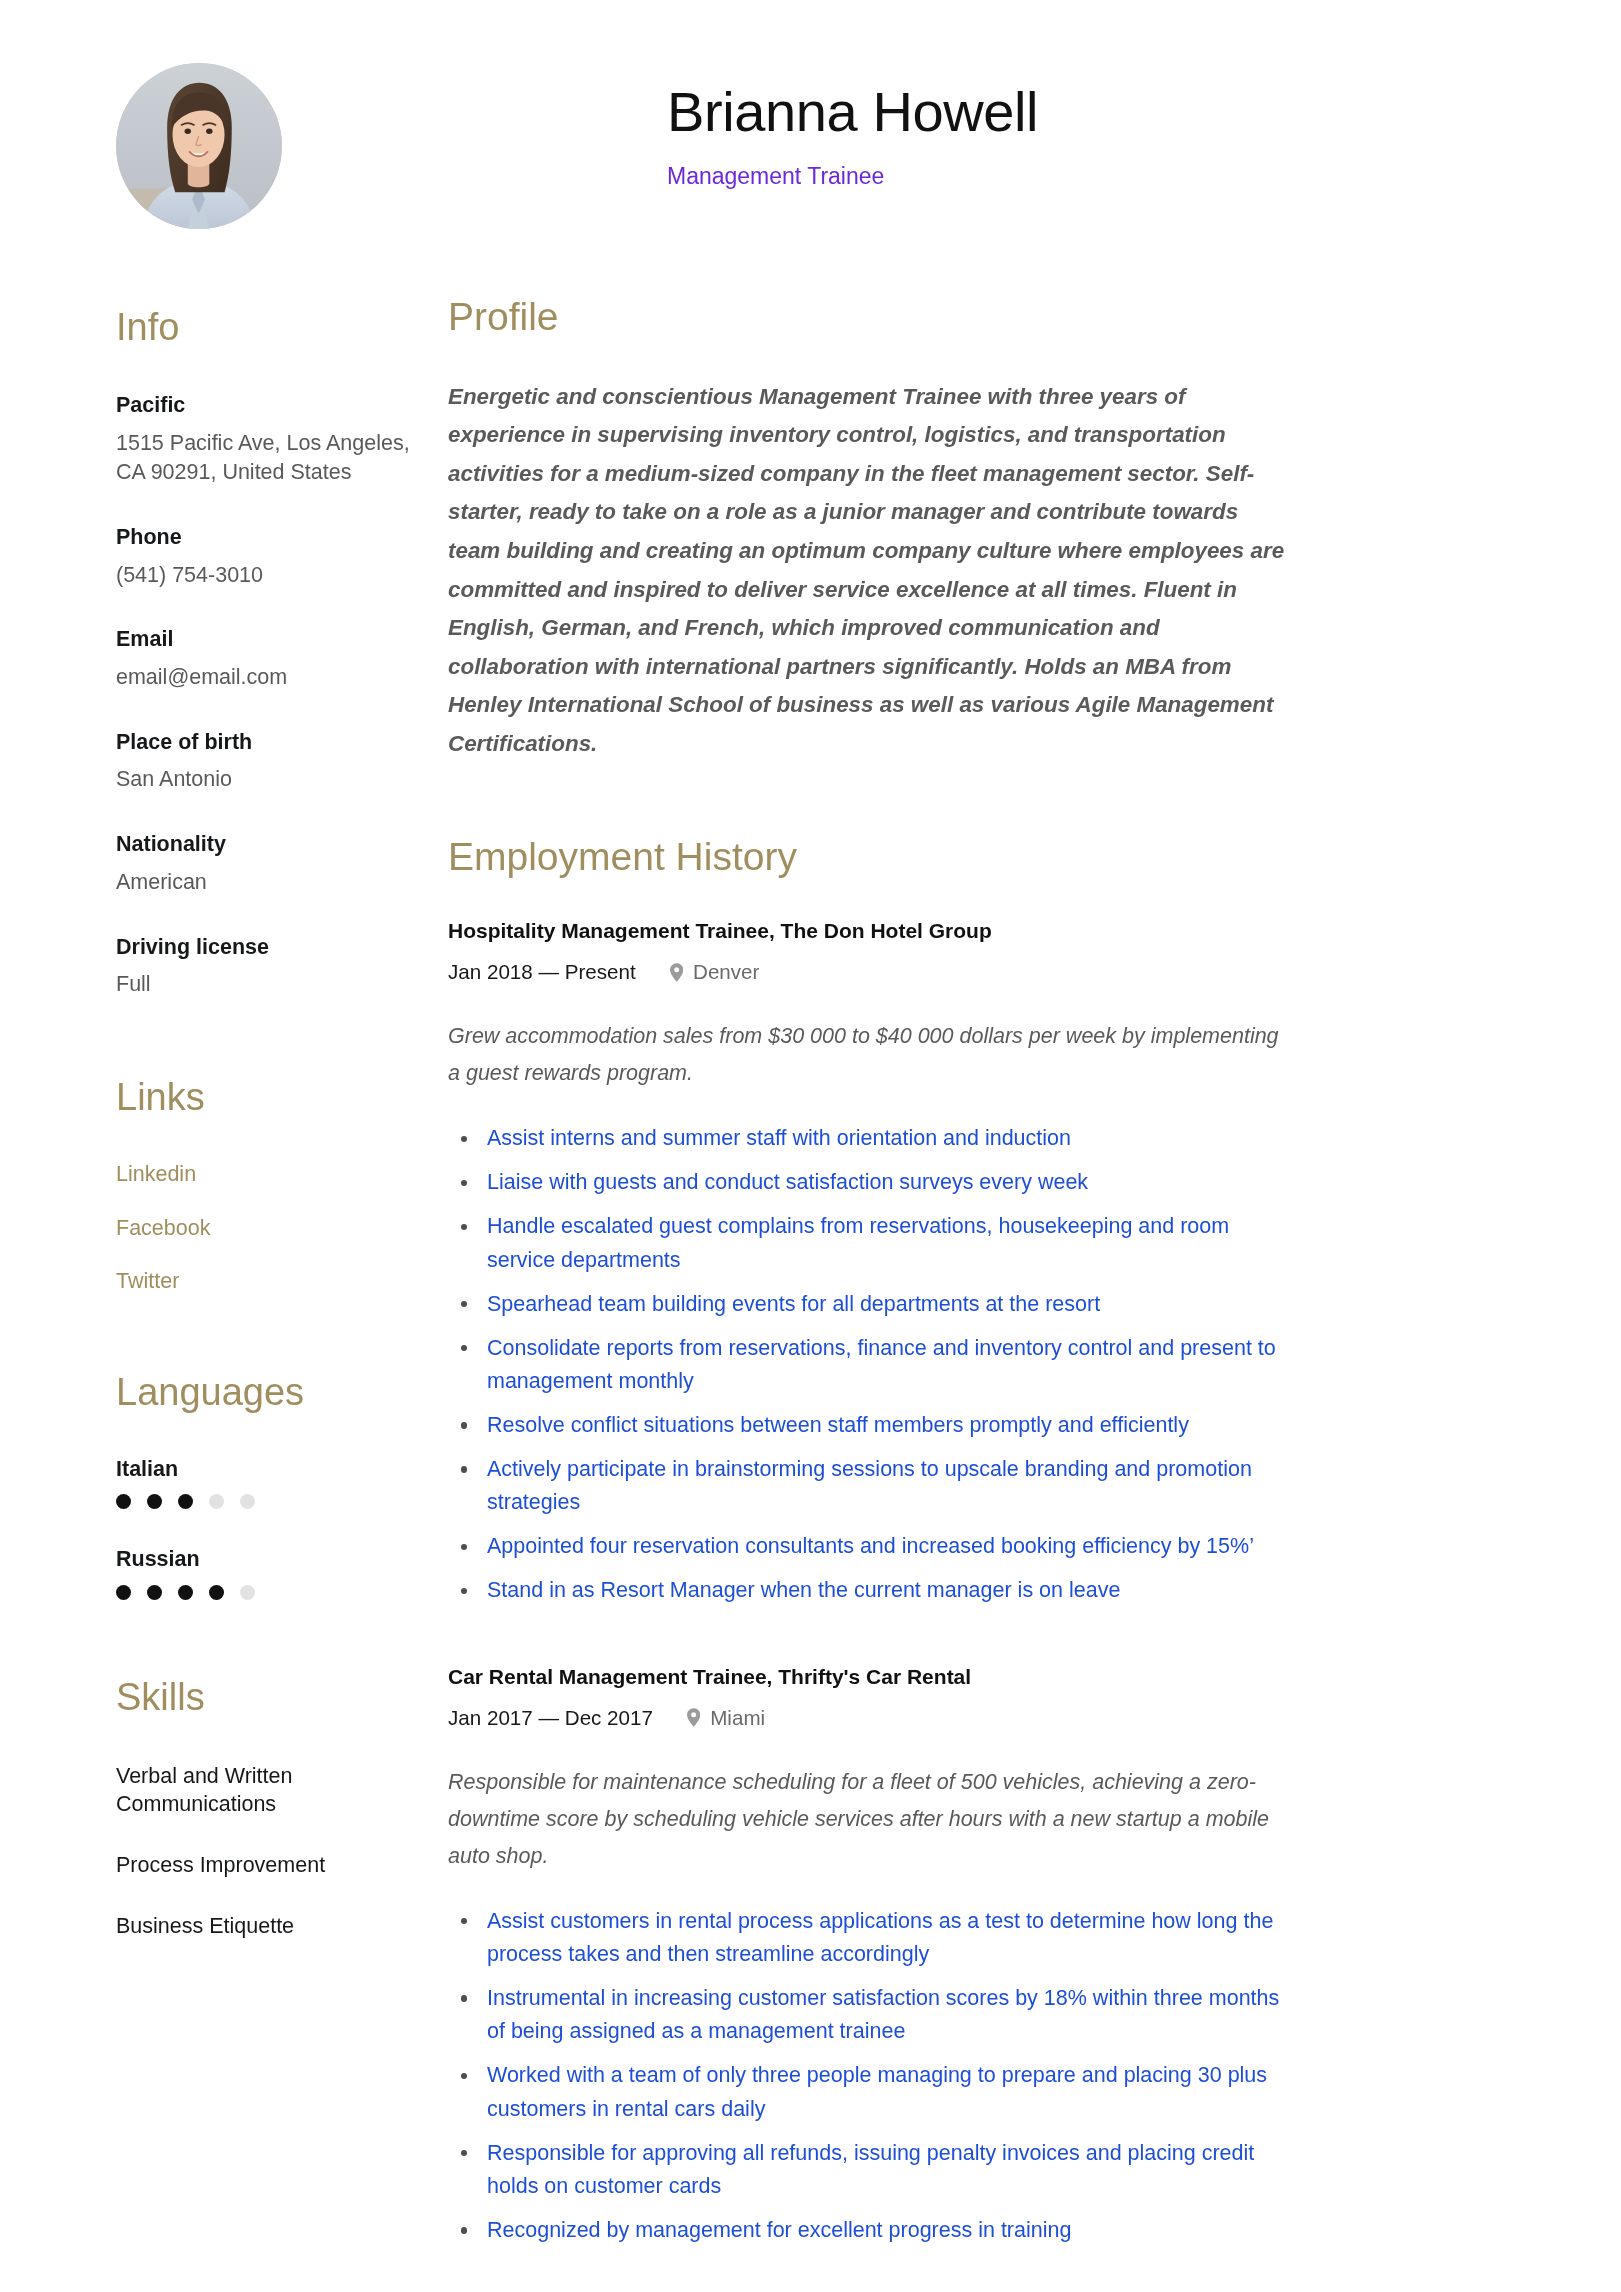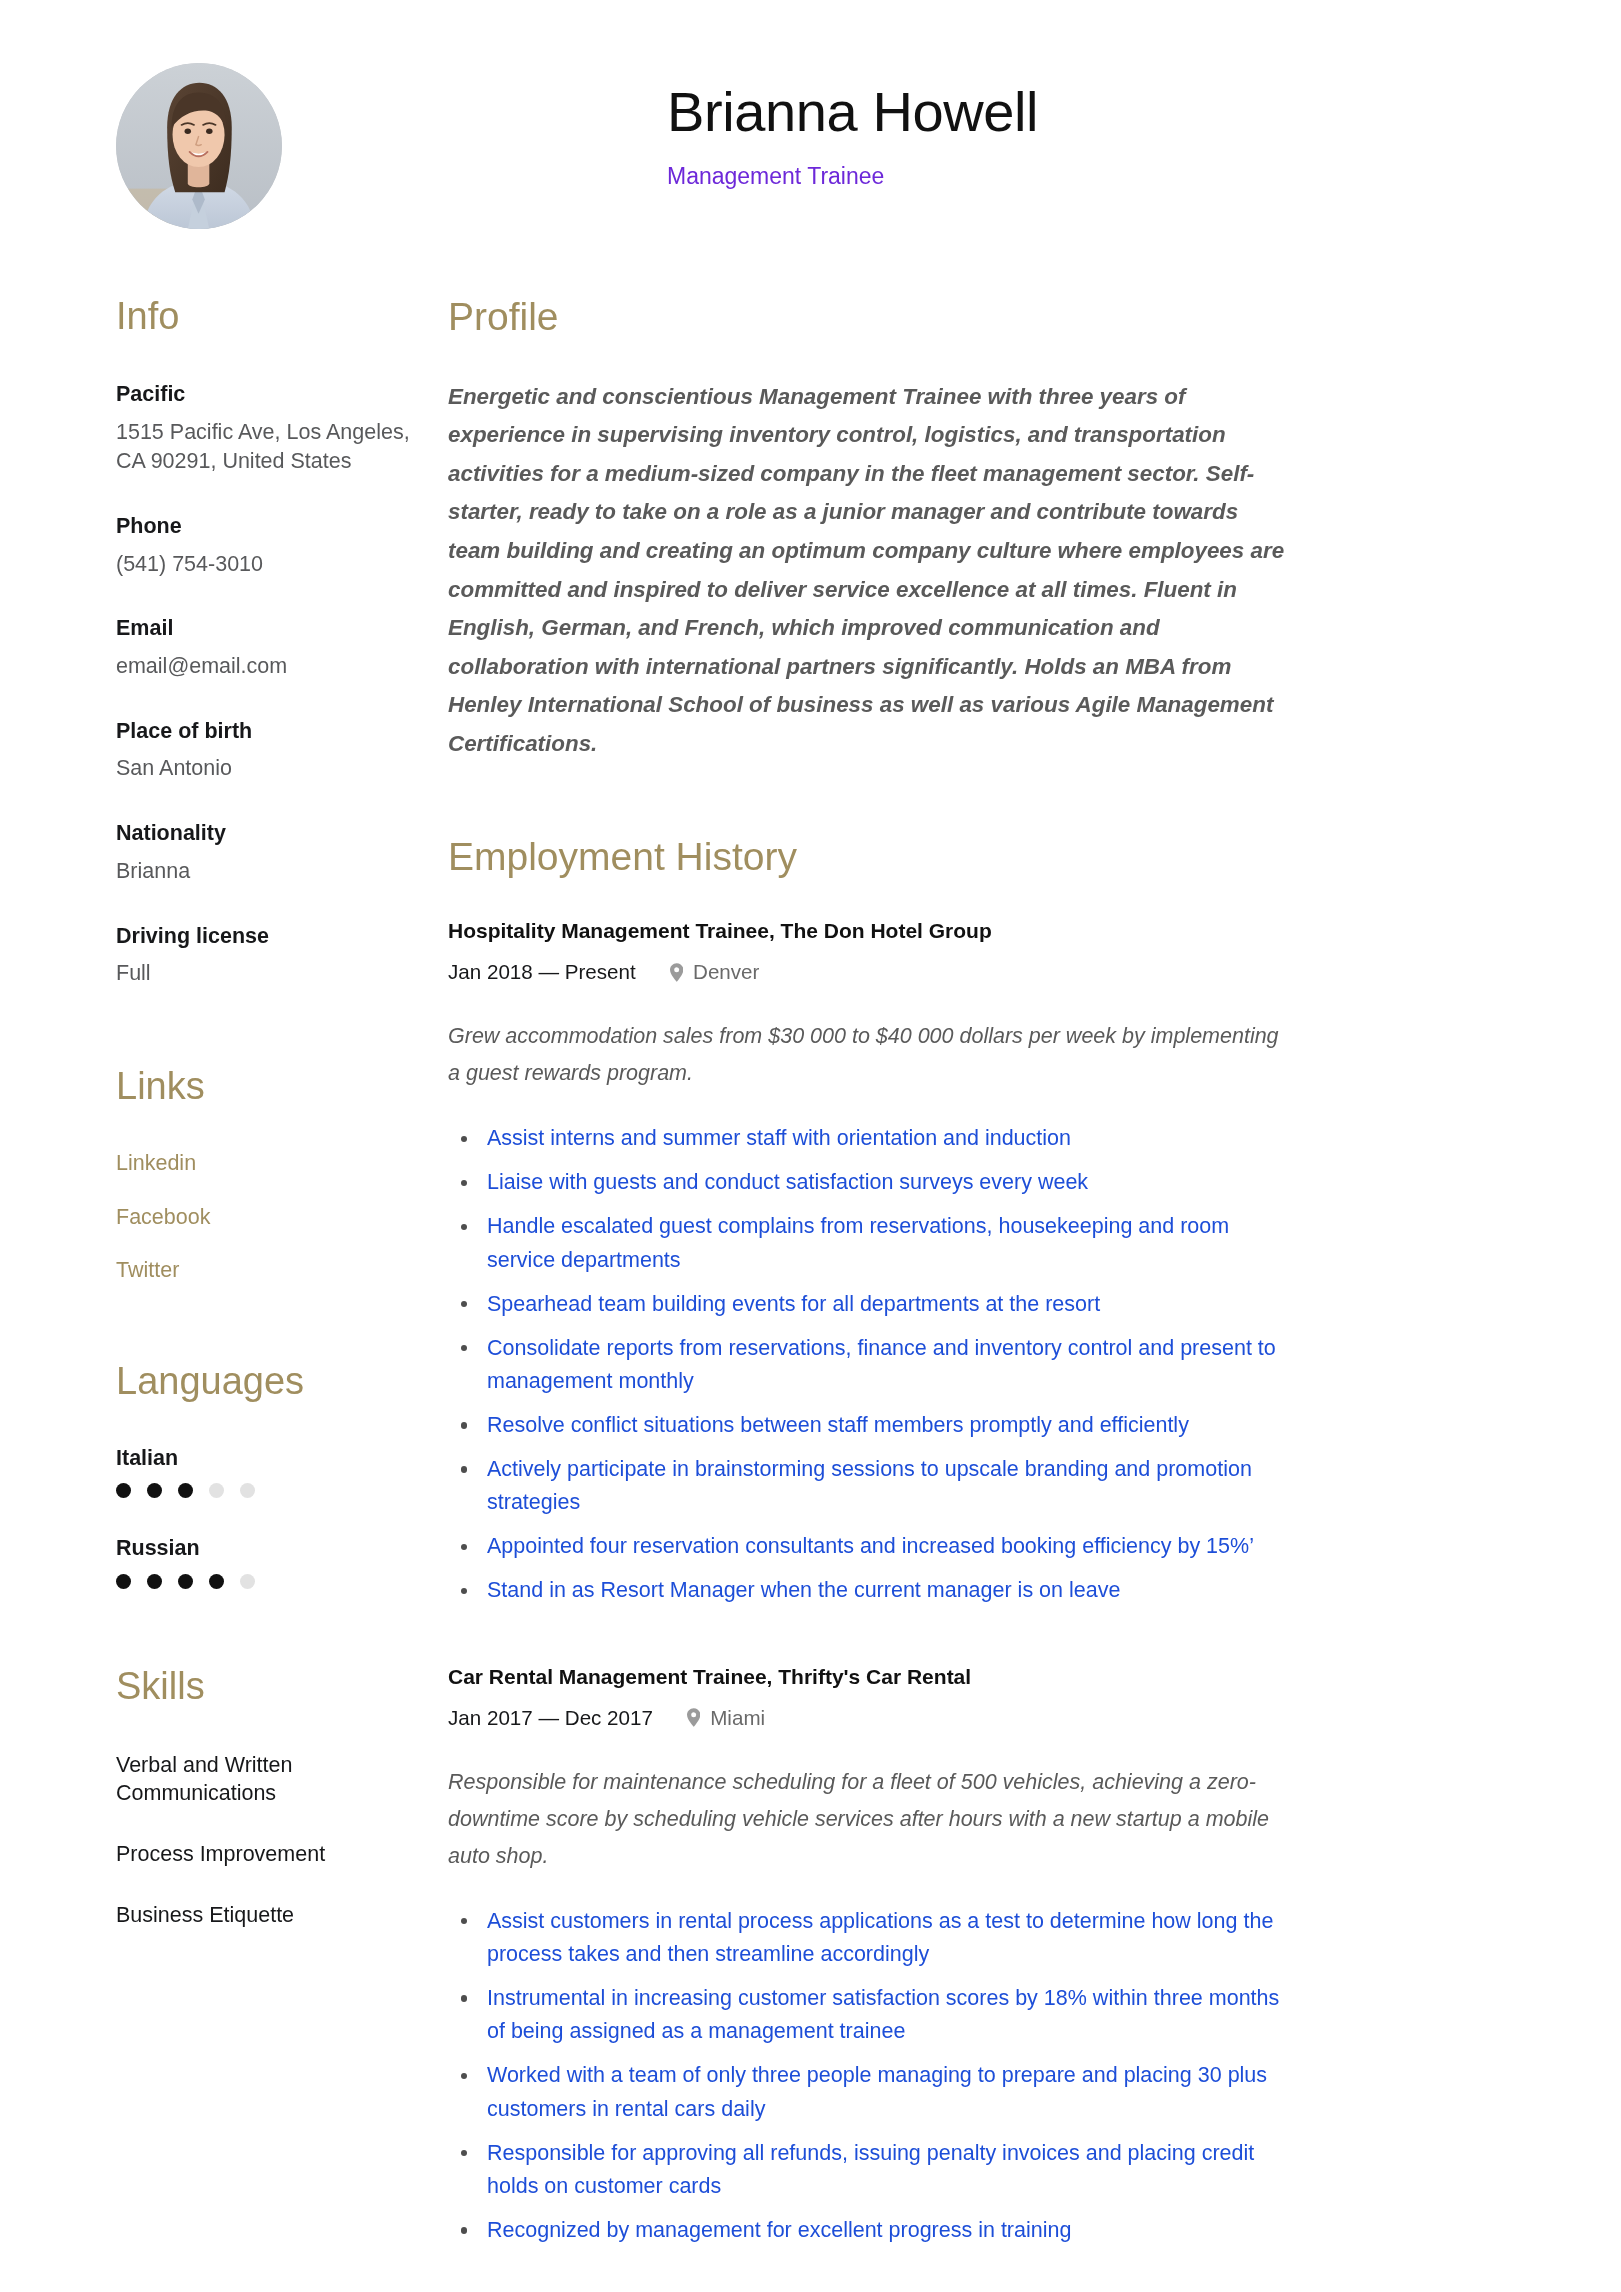--- a/index.html
+++ b/index.html
@@ -94,20 +94,21 @@
   
   .accent-heading {
     color: #a08e5f;
     font-weight: 400;
     line-height: 1.1;
   }
 
   .sidebar .accent-heading {
     font-size: 38px;
     margin-bottom: 43px;
+    margin-top: 11px;
   }
 
   .main .accent-heading {
     font-size: 39px;
     margin-bottom: 39px;
   }
 
   
   .info-block { margin-bottom: 36px; }
 
@@ -336,21 +337,21 @@
         <div class="info-block">
           <div class="info-label">Email</div>
           <div class="info-value">email@email.com</div>
         </div>
         <div class="info-block">
           <div class="info-label">Place of birth</div>
           <div class="info-value">San Antonio</div>
         </div>
         <div class="info-block">
           <div class="info-label">Nationality</div>
-          <div class="info-value">Brianna</div>
+          <div class="info-value">American</div>
         </div>
         <div class="info-block">
           <div class="info-label">Driving license</div>
           <div class="info-value">Full</div>
         </div>
       </section>
 
       <section class="sidebar-section">
         <h2 class="accent-heading">Links</h2>
         <a class="link-item" href="#">Linkedin</a>

